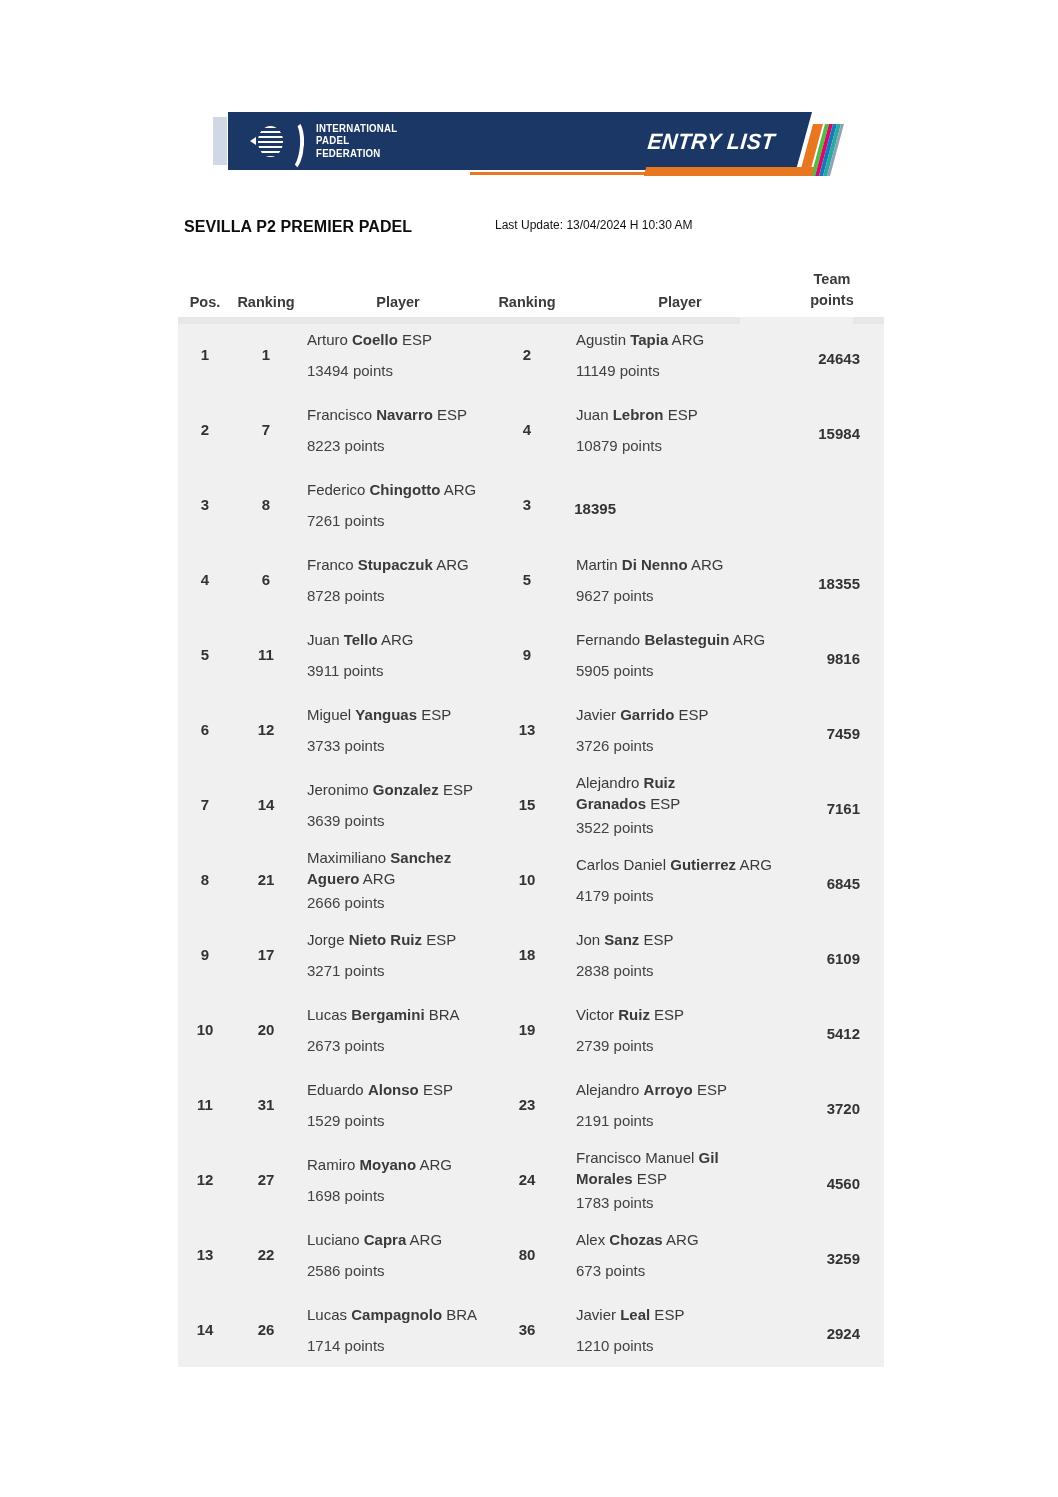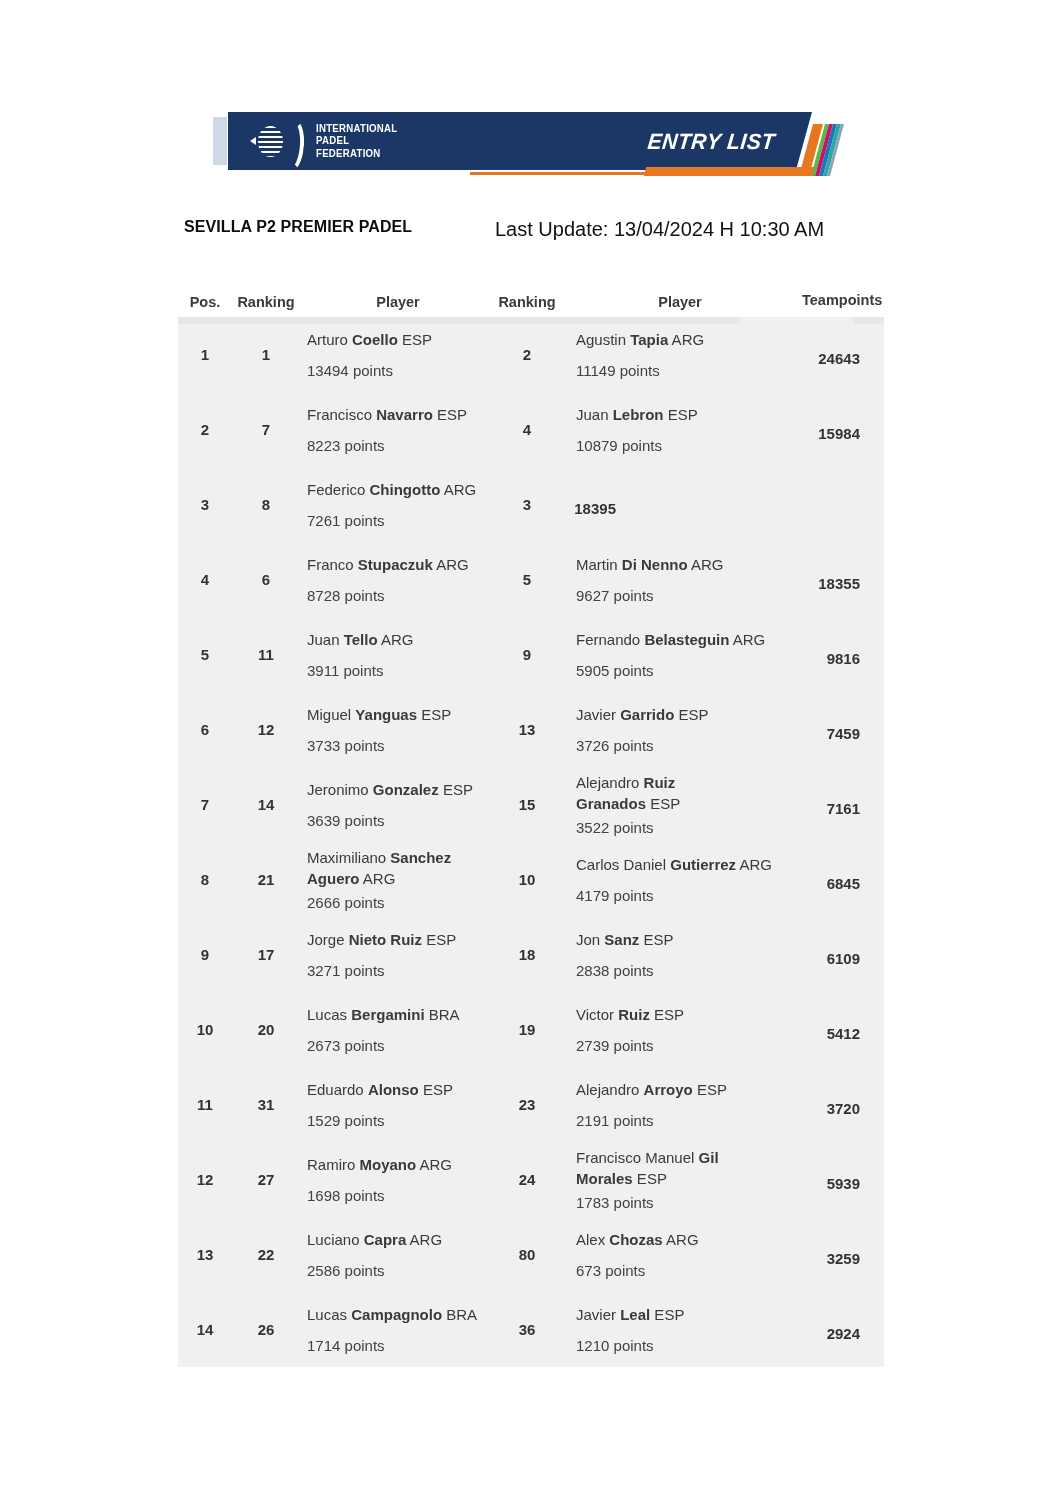--- a/index.html
+++ b/index.html
@@ -31,34 +31,34 @@
   .s-green{width:4px;background:#58b947;}
   .s-magenta{width:4px;background:#ce0f69;}
   .s-blue{width:4px;background:#1b75bb;}
   .s-teal{width:4px;background:#2aa9a0;}
   .s-slate{width:3px;background:#8fa3b8;}
   .b-line{position:absolute;left:470px;top:172px;width:178px;height:3px;background:#e87722;}
   .b-bar{position:absolute;left:645px;top:167px;width:168px;height:9px;background:#e87722;transform:skewX(-15deg);}
   
   .titlebar{position:absolute;left:0;top:218px;width:869px;height:24px;}
   .doc-title{position:absolute;left:184px;top:0;font-size:16px;font-weight:bold;color:#0d0d0d;letter-spacing:0.1px;}
-  .last-update{position:absolute;left:495px;top:0;font-size:20px;color:#111111;}
+  .last-update{position:absolute;left:495px;top:0;font-size:12px;color:#111111;}
   
   .entry-table{position:absolute;left:178px;top:262px;width:706px;font-size:15px;}
   .c{box-sizing:border-box;flex:0 0 auto;}
   .c.pos{width:54px;}
   .c.r1{width:68px;}
   .c.p1{width:196px;}
   .c.r2{width:62px;}
   .c.p2{width:244px;}
   .c.pts{width:82px;}
   .thead{display:flex;align-items:flex-end;height:48px;padding-bottom:7px;font-weight:bold;
     font-size:14.5px;color:#3b3b3b;}
   .thead .c{text-align:center;}
-  .thead .c.pts{display:flex;flex-direction:row;align-items:center;padding-right:22px;line-height:1.4;}
+  .thead .c.pts{display:flex;flex-direction:column;align-items:center;padding-right:22px;line-height:1.4;}
   .tbody{position:relative;background:#f1f0f0;}
   .strip{position:absolute;top:0;height:7px;background:#e8e7e7;}
   .strip-left{left:0;width:562px;}
   .strip-right{right:0;width:31px;}
   .row{display:flex;height:75px;}
   .row .c.pos,.row .c.r1,.row .c.r2{display:flex;align-items:center;justify-content:center;
     font-weight:bold;color:#333333;}
   .row .c.pts{display:flex;align-items:center;justify-content:flex-end;padding-right:24px;
     font-weight:bold;color:#333333;margin-top:8px;}
   .player{display:flex;flex-direction:column;justify-content:space-evenly;padding-left:7px;padding-right:6px;}
@@ -272,21 +272,21 @@
         <div class="c r1">27</div>
         <div class="c player p1">
           <div class="pname"><span>Ramiro </span><span class="bold">Moyano</span><span> ARG</span></div>
           <div class="ppoints">1698 points</div>
         </div>
         <div class="c r2">24</div>
         <div class="c player p2">
           <div class="pname"><span>Francisco Manuel </span><span class="bold">Gil</span><br><span class="bold">Morales</span><span> ESP</span></div>
           <div class="ppoints">1783 points</div>
         </div>
-        <div class="c pts">5939</div>
+        <div class="c pts">4560</div>
       </div>
       <div class="row">
         <div class="c pos">13</div>
         <div class="c r1">22</div>
         <div class="c player p1">
           <div class="pname"><span>Luciano </span><span class="bold">Capra</span><span> ARG</span></div>
           <div class="ppoints">2586 points</div>
         </div>
         <div class="c r2">80</div>
         <div class="c player p2">

